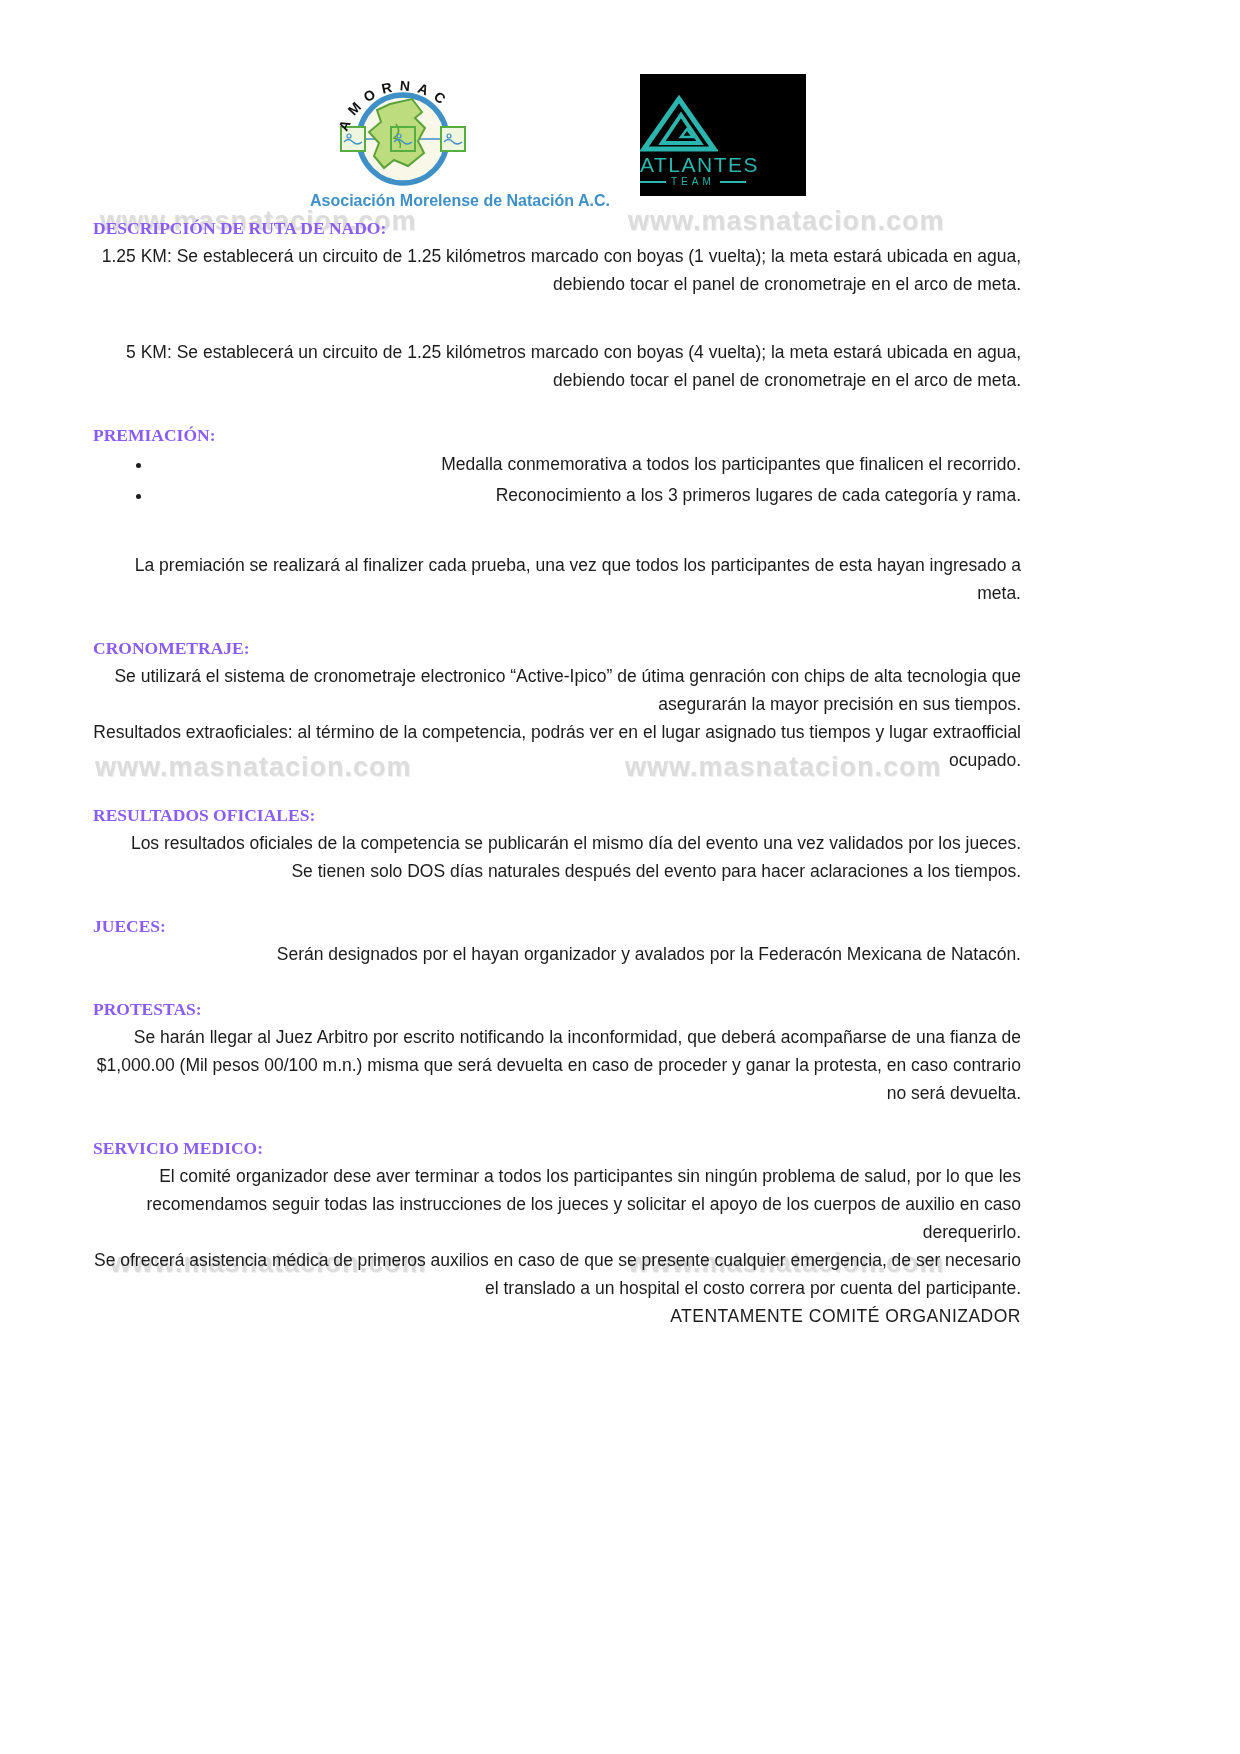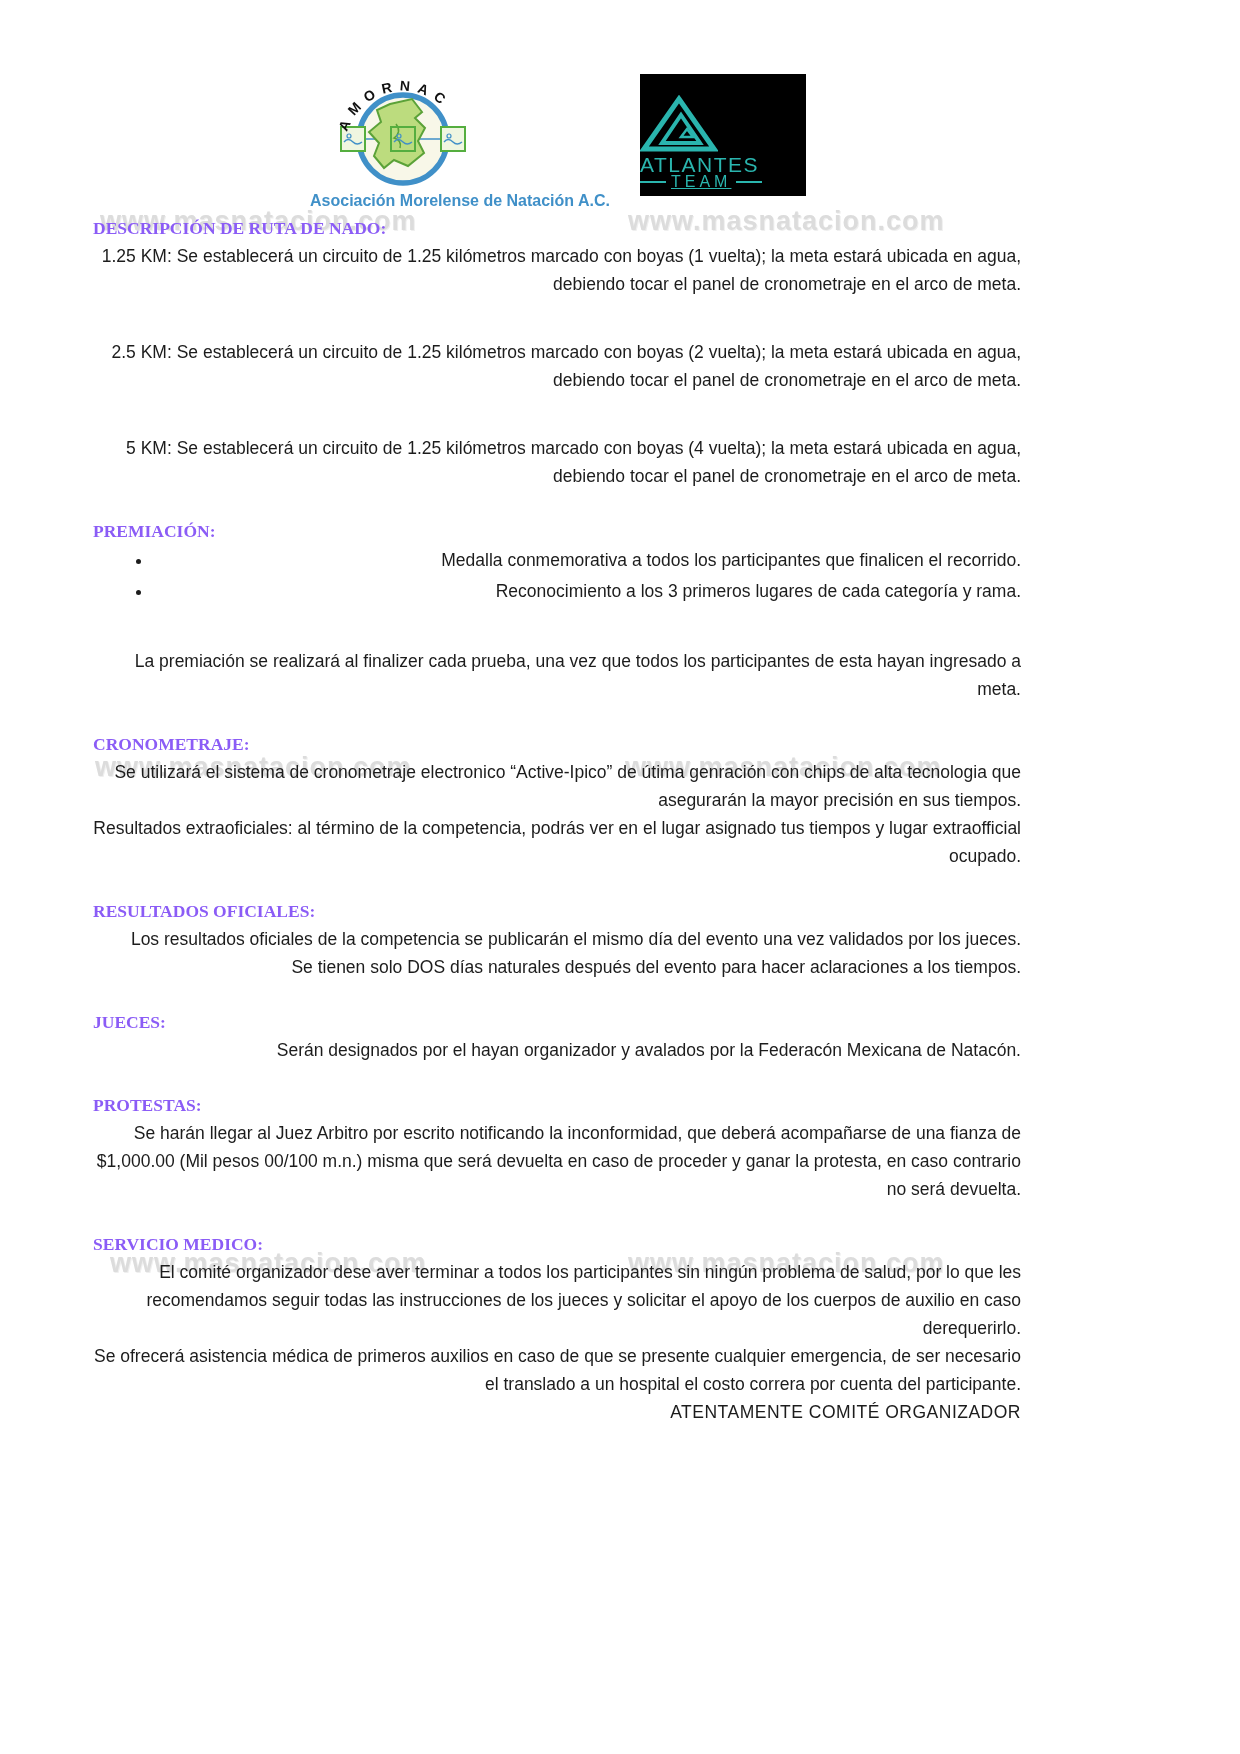--- a/index.html
+++ b/index.html
@@ -32,21 +32,21 @@
   .atlantes{
     position:absolute;left:640px;top:74px;width:166px;height:122px;
     background:#000;display:flex;flex-direction:column;
     justify-content:flex-end;padding-bottom:8px;box-sizing:border-box;
   }
   .atlantes-name{
     color:#2ab5ae;font-size:21px;letter-spacing:1.5px;line-height:20px;margin-top:2px;
   }
   .atlantes-team-row{display:flex;align-items:center;gap:5px;margin-top:1px;}
   .atlantes-team-row .rule{width:26px;height:2px;background:#2ab5ae;}
-  .atlantes-team{color:#2ab5ae;font-size:16px;letter-spacing:4px;line-height:12px;text-decoration:underline;}
+  .atlantes-team{color:#2ab5ae;font-size:10px;letter-spacing:4px;line-height:12px;}
   
   .content{
     position:absolute;left:93px;top:200px;width:928px;z-index:1;
     font-size:17.5px;line-height:28px;text-align:justify;
   }
   .content h2{
     font-size:17.5px;line-height:28px;color:#8b5cf6;
     margin:27px 0 0 0;text-align:left;font-family:Liberation Serif, serif;
   }
   .content h2.first{margin-top:14px;}
@@ -117,21 +117,20 @@
         <div class="atlantes-team">TEAM</div>
         <div class="rule"></div>
       </div>
     </div>
   </div>
 
   <div class="content">
 
     <h2 class="first">DESCRIPCIÓN DE RUTA DE NADO:</h2>
     <p>1.25 KM: Se establecerá un circuito de 1.25 kilómetros marcado con boyas (1 vuelta); la meta estará ubicada en agua, debiendo tocar el panel de cronometraje en el arco de meta.</p>
-    <p class="blank-before">2.5 KM: Se establecerá un circuito de 1.25 kilómetros marcado con boyas (2 vuelta); la meta estará ubicada en agua, debiendo tocar el panel de cronometraje en el arco de meta.</p>
     <p class="blank-before">5 KM: Se establecerá un circuito de 1.25 kilómetros marcado con boyas (4 vuelta); la meta estará ubicada en agua, debiendo tocar el panel de cronometraje en el arco de meta.</p>
 
     <h2>PREMIACIÓN:</h2>
     <ul>
       <li>Medalla conmemorativa a todos los participantes que finalicen el recorrido.</li>
       <li>Reconocimiento a los 3 primeros lugares de cada categoría y rama.</li>
     </ul>
     <p class="blank-before">La premiación se realizará al finalizer cada prueba, una vez que todos los participantes de esta hayan ingresado a meta.</p>
 
     <h2>CRONOMETRAJE:</h2>

